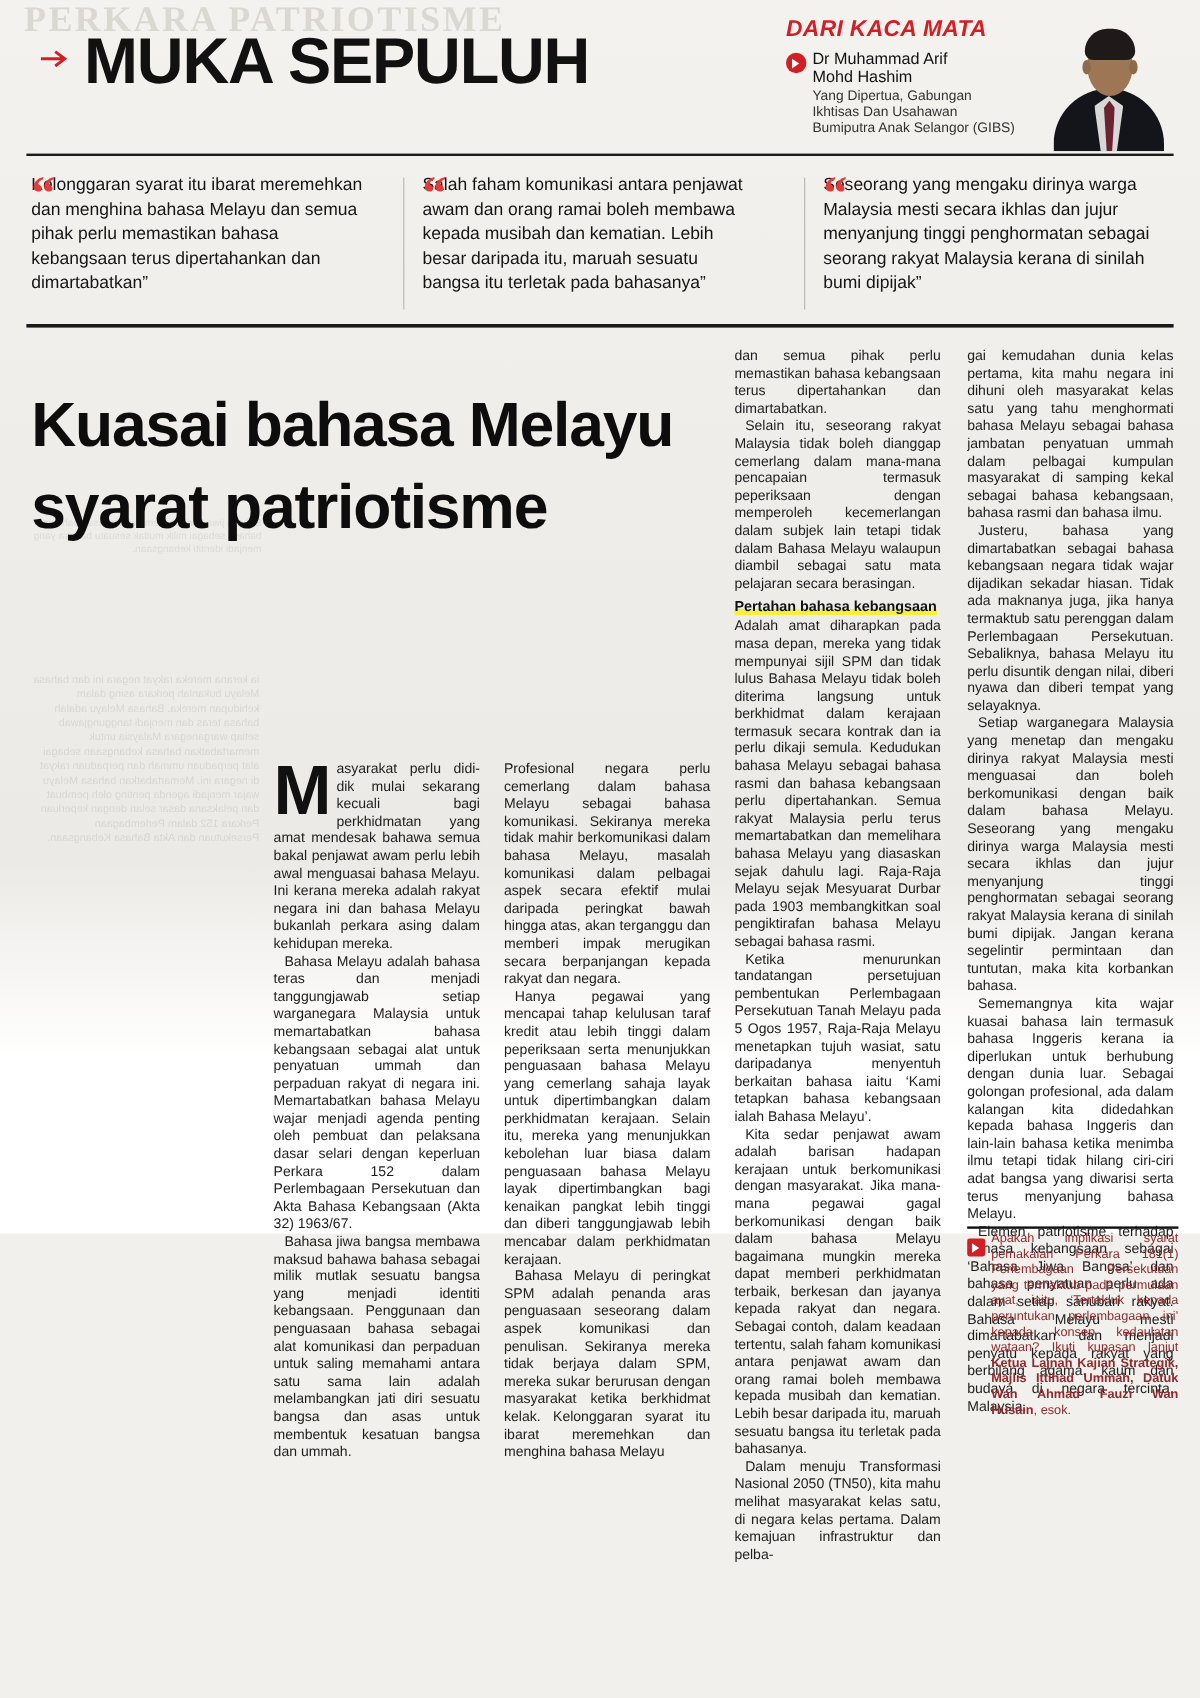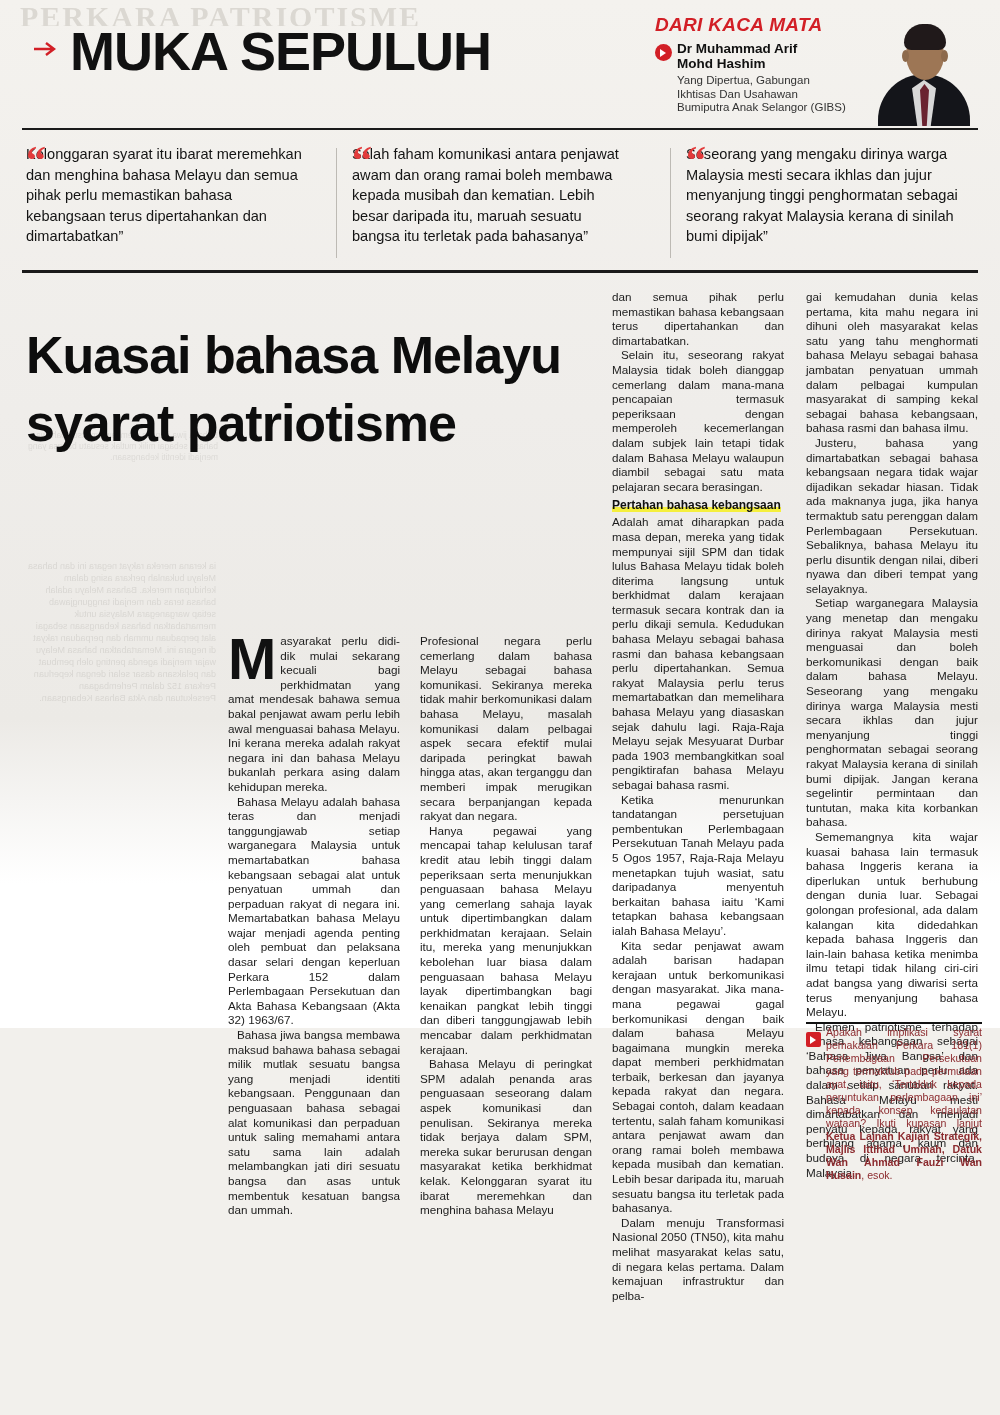--- a/index.html
+++ b/index.html
@@ -36,21 +36,21 @@
   .col-head{
     position:absolute;left:655px;top:14px;width:210px;
   }
   .col-head .kicker{
     font-family:"Liberation Sans",sans-serif;
     font-weight:bold;font-style:italic;font-size:19px;color:#d21f26;letter-spacing:.3px;
     line-height:22px;
   }
   .col-head .byline{
     margin-top:5px;margin-left:22px;
-    font-weight:bold;font-size:13.5px;line-height:15px;color:#111;
+    font-weight:normal;font-size:13.5px;line-height:15px;color:#111;
   }
   .col-head .role{
     margin-top:3px;margin-left:22px;
     font-size:11.5px;line-height:13.5px;color:#333;
   }
   .bullet-arrow{
     position:absolute;left:0;top:30px;width:17px;height:17px;border-radius:50%;
     background:#d21f26;
   }
   .bullet-arrow:after{

